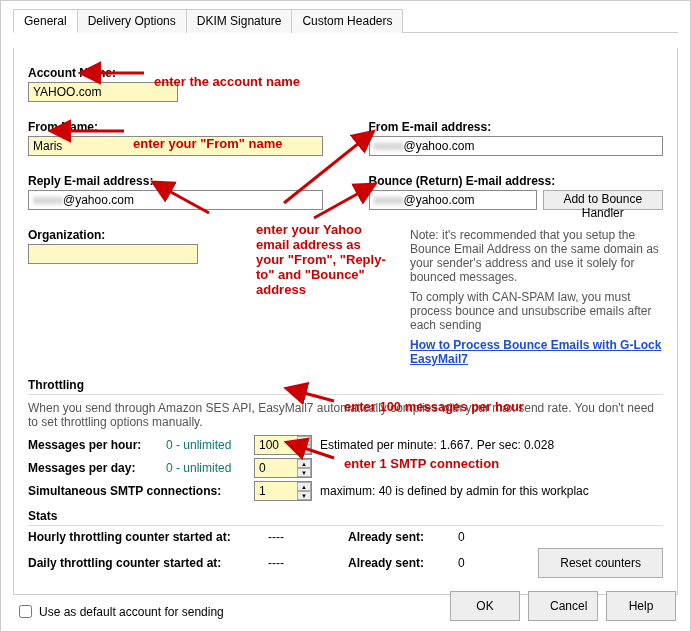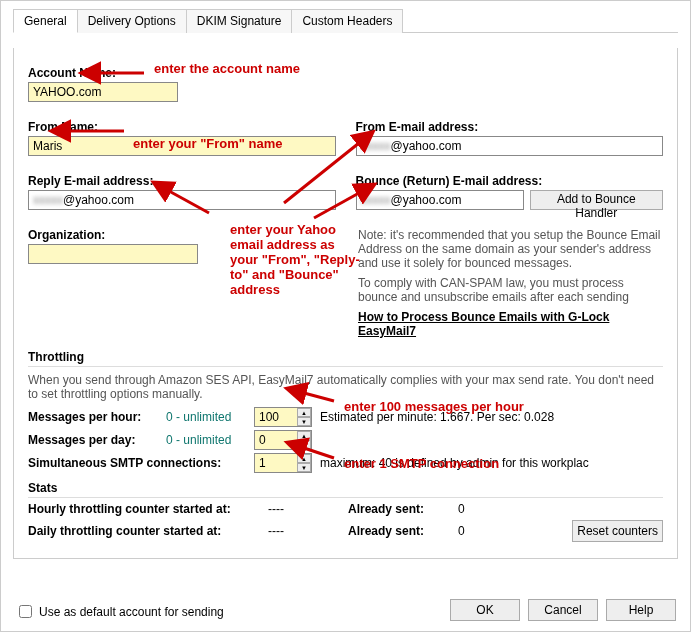--- a/index.html
+++ b/index.html
@@ -4,33 +4,33 @@
 <style>
   * { box-sizing: border-box; font-family: "Segoe UI", Tahoma, sans-serif; font-size: 12px; }
   body { margin: 0; padding: 0; background: #fff; }
   .window { width: 691px; height: 632px; border: 1px solid #ccc; background: #fff; position: relative; }
   .titlebar { height: 26px; line-height: 26px; padding: 0 8px; color: #333; display: flex; justify-content: space-between; align-items: center; }
   .close { width: 20px; text-align: center; color: #888; cursor: pointer; font-size: 14px; }
   .tabs { display: flex; border-bottom: 1px solid #ccc; margin: 6px 12px 16px 12px; position: relative; top: 1px;}
   .tab { padding: 4px 10px; border: 1px solid #ccc; border-bottom: none; background: #f7f7f7; margin-right: -1px; cursor: pointer; position: relative; top:1px;}
   .tab.active { background: #fff; border-bottom: 1px solid #fff; z-index: 2;}
   .panel { border: 1px solid #ccc; margin: 0 12px 8px 12px; padding: 12px 14px 12px 14px; border-top: none; position: relative; }
-  .row { display: flex; gap: 20px; }
+  .row { display: flex; gap: 46px; }
   .col { flex: 1 1 0; position: relative; }
   .label { font-weight: bold; margin: 6px 0 2px 0; display: block; }
   input[type=text] { width: 100%; border: 1px solid #888; padding: 2px 4px; height: 20px; background: #fef9c3; }
   input.short { width: 150px; }
   .numwrap { display: inline-flex; align-items: stretch; border: 1px solid #888; height: 20px; }
   .numwrap input { border: none; height: 18px; width: 42px; padding: 0 4px; }
   .spin { width: 14px; display: flex; flex-direction: column; }
   .spin button { flex:1; font-size: 6px; padding:0; line-height: 6px; border:1px solid #aaa; background:#eee; cursor:pointer; }
   .section-title { font-weight: bold; margin-top: 12px; border-bottom: 1px solid #ddd; padding-bottom: 2px; }
   .note { color: #555; margin: 6px 0; }
-  .link { color: #000000; font-weight: bold; text-decoration: underline; cursor: pointer; display: block; margin-top: 6px;}
-  .btn { border: 1px solid #aaa; background: #eee; padding: 2px 4px; height: 22px; cursor: pointer; }
+  .link { color: #1d4ed8; font-weight: bold; text-decoration: underline; cursor: pointer; display: block; margin-top: 6px;}
+  .btn { border: 1px solid #aaa; background: #eee; padding: 2px 21px; height: 30px; cursor: pointer; }
   .btn.small { height: 20px; padding: 1px 8px;}
   .buttons { position: absolute; bottom: 10px; right: 14px; display: flex; gap: 8px; }
   .zero { color: #0f766e; width: 80px; }
   .statsrow { display: flex; align-items: center; margin: 4px 0; gap: 20px;}
   .statsrow .k { font-weight: bold; width: 220px; }
   .statsrow .v { width: 60px; }
   .statsrow .k3 { font-weight: bold; width: 90px; }
   .blur { filter: blur(2px); color: #888; }
   
   .ann { position: absolute; color: #c00; font-weight: bold; font-size: 13px; pointer-events: none; z-index: 50; }
@@ -69,21 +69,21 @@
       <line x1="270" y1="155" x2="345" y2="95" stroke="#c00" stroke-width="3" marker-end="url(#ah)"></line>
       <line x1="300" y1="170" x2="345" y2="145" stroke="#c00" stroke-width="3" marker-end="url(#ah)"></line>
 
       <line x1="320" y1="353" x2="290" y2="345" stroke="#c00" stroke-width="3" marker-end="url(#ah)"></line>
 
       <line x1="320" y1="410" x2="290" y2="400" stroke="#c00" stroke-width="3" marker-end="url(#ah)"></line>
     </svg>
 
     <span class="label">Account Name:</span>
     <input type="text" class="short" value="YAHOO.com" style="">
-    <span class="ann" style="top:13px; left:140px;">enter the account name</span>
+    <span class="ann" style="top:26px; left:140px;">enter the account name</span>
 
     <div class="row" style="margin-top:12px;">
       <div class="col">
         <span class="label">From Name:</span>
         <input type="text" value="Maris" style="">
         <span class="ann" style="top:22px; left:105px;">enter your "From" name</span>
       </div>
       <div class="col">
         <span class="label">From E-mail address:</span>
         <div style="border:1px solid #888; height:20px; padding:1px 4px; display:flex; align-items:center;">

